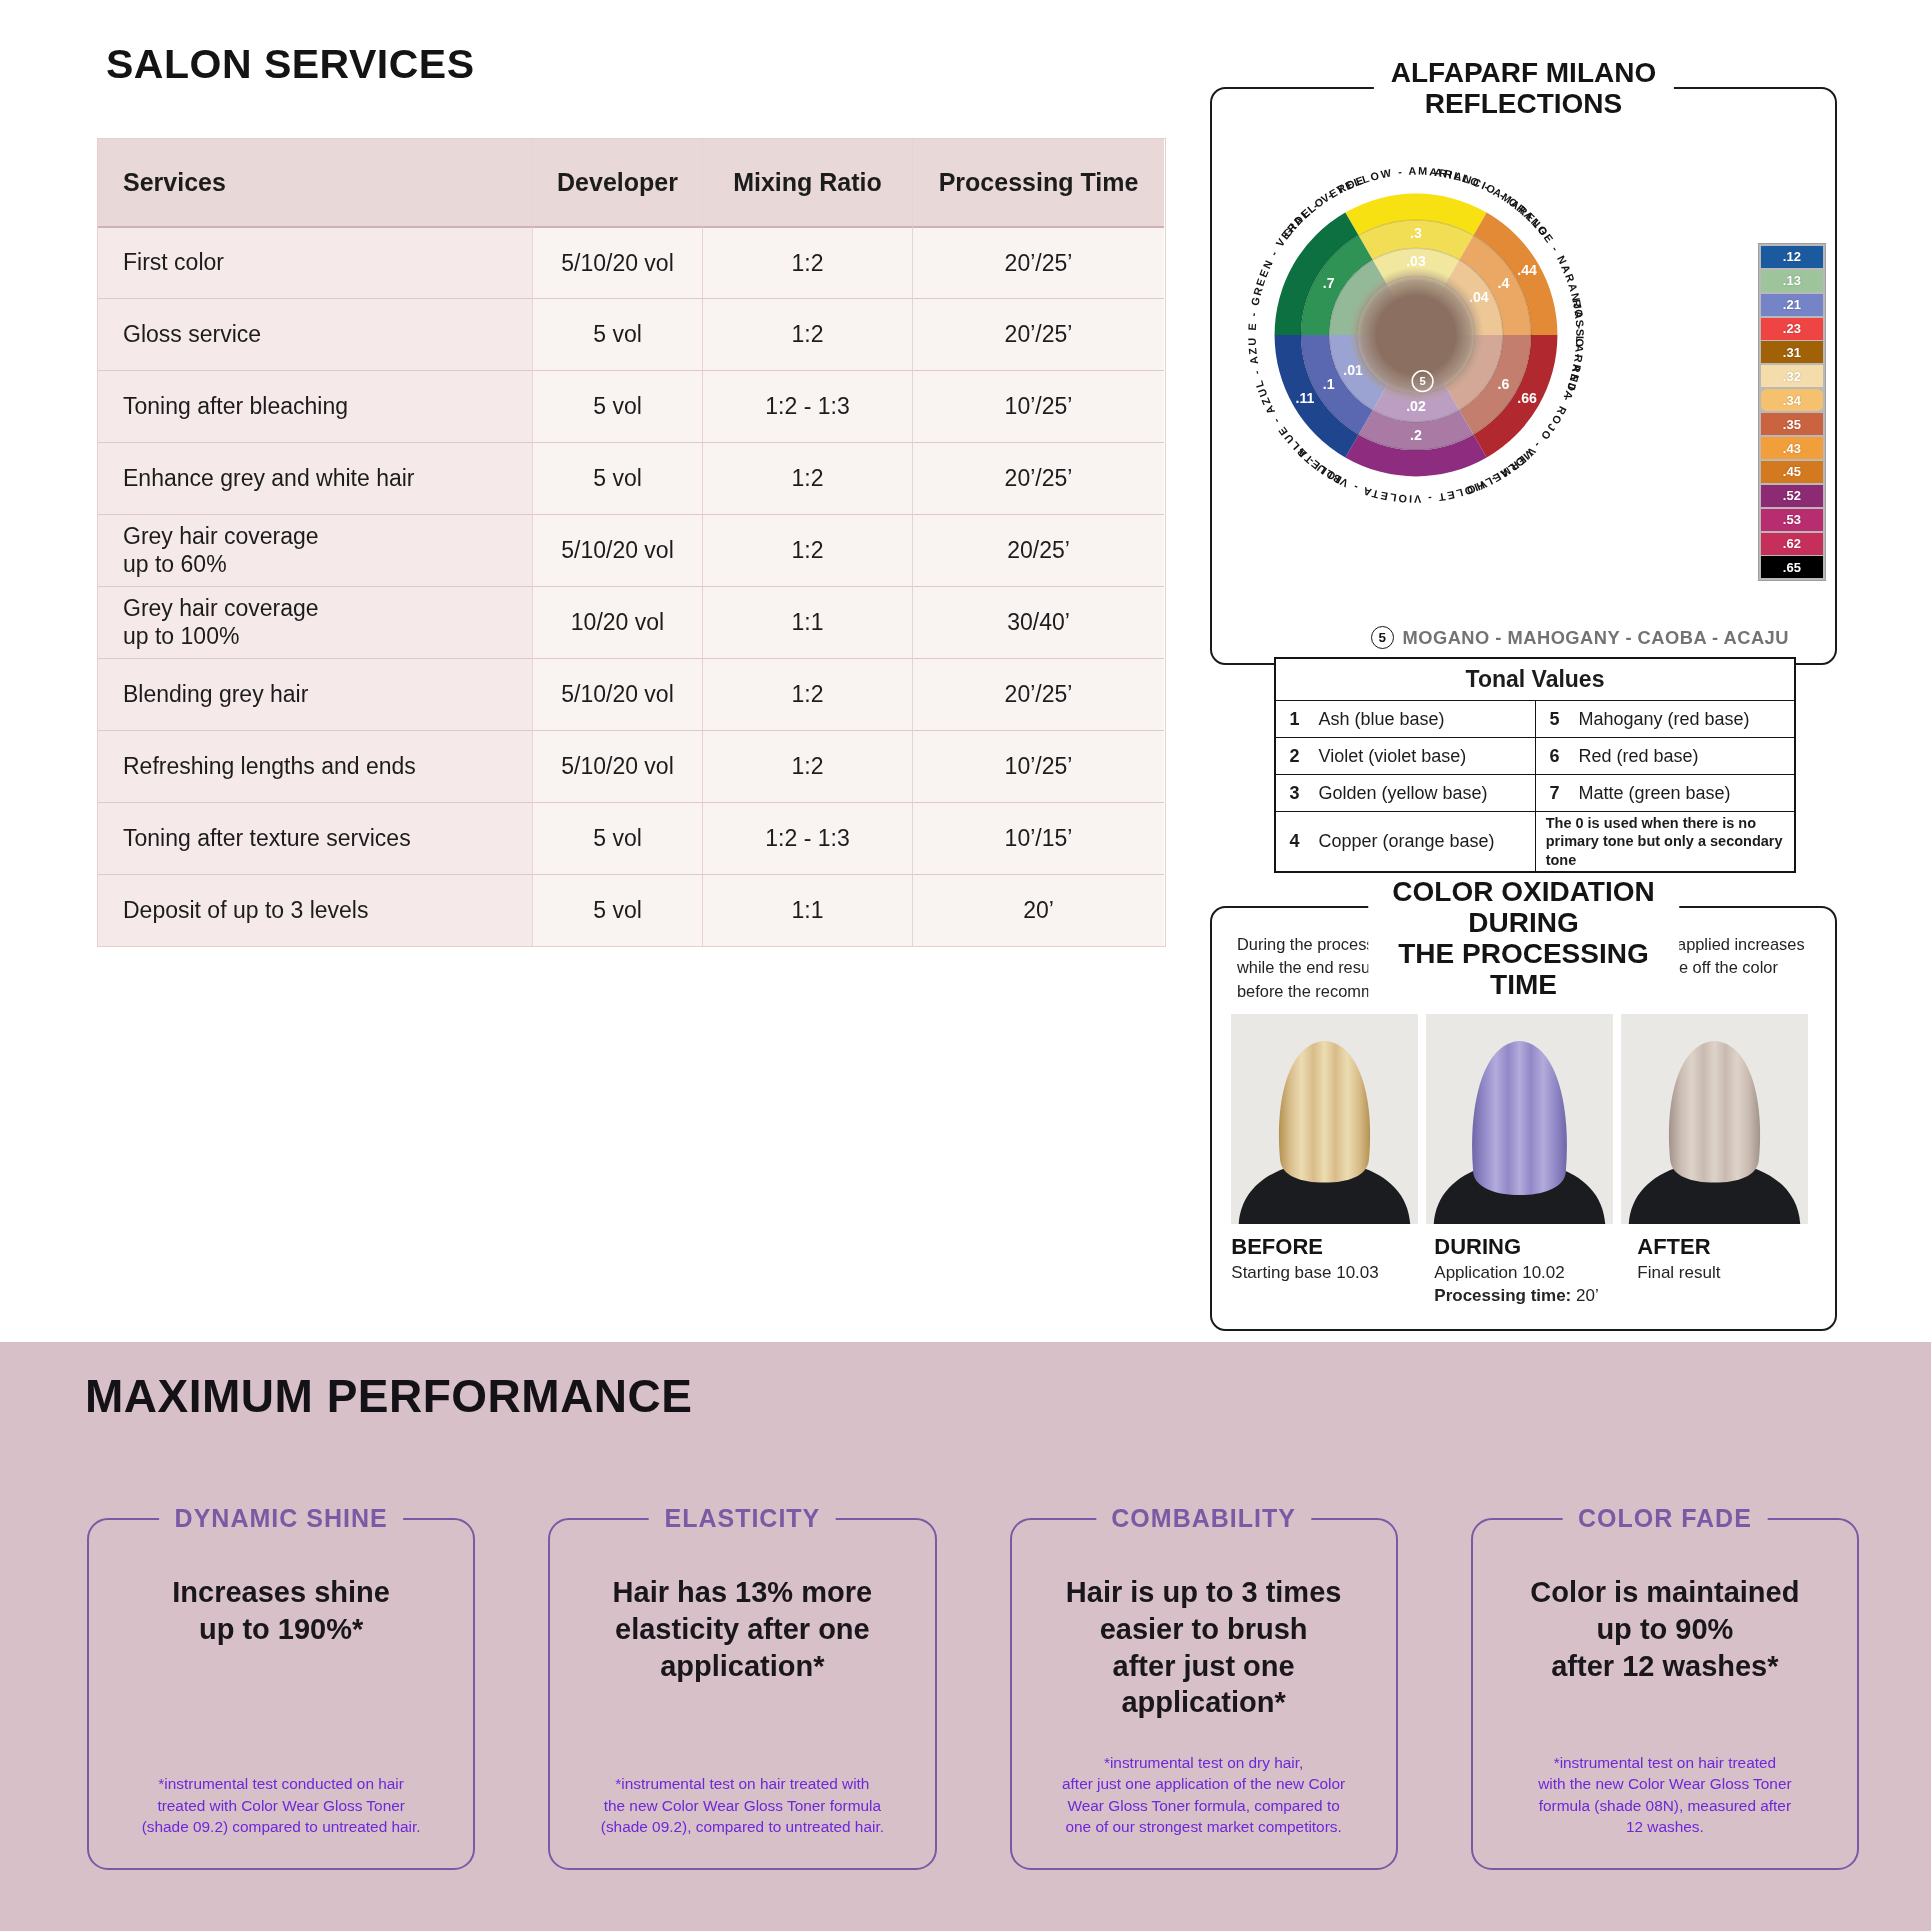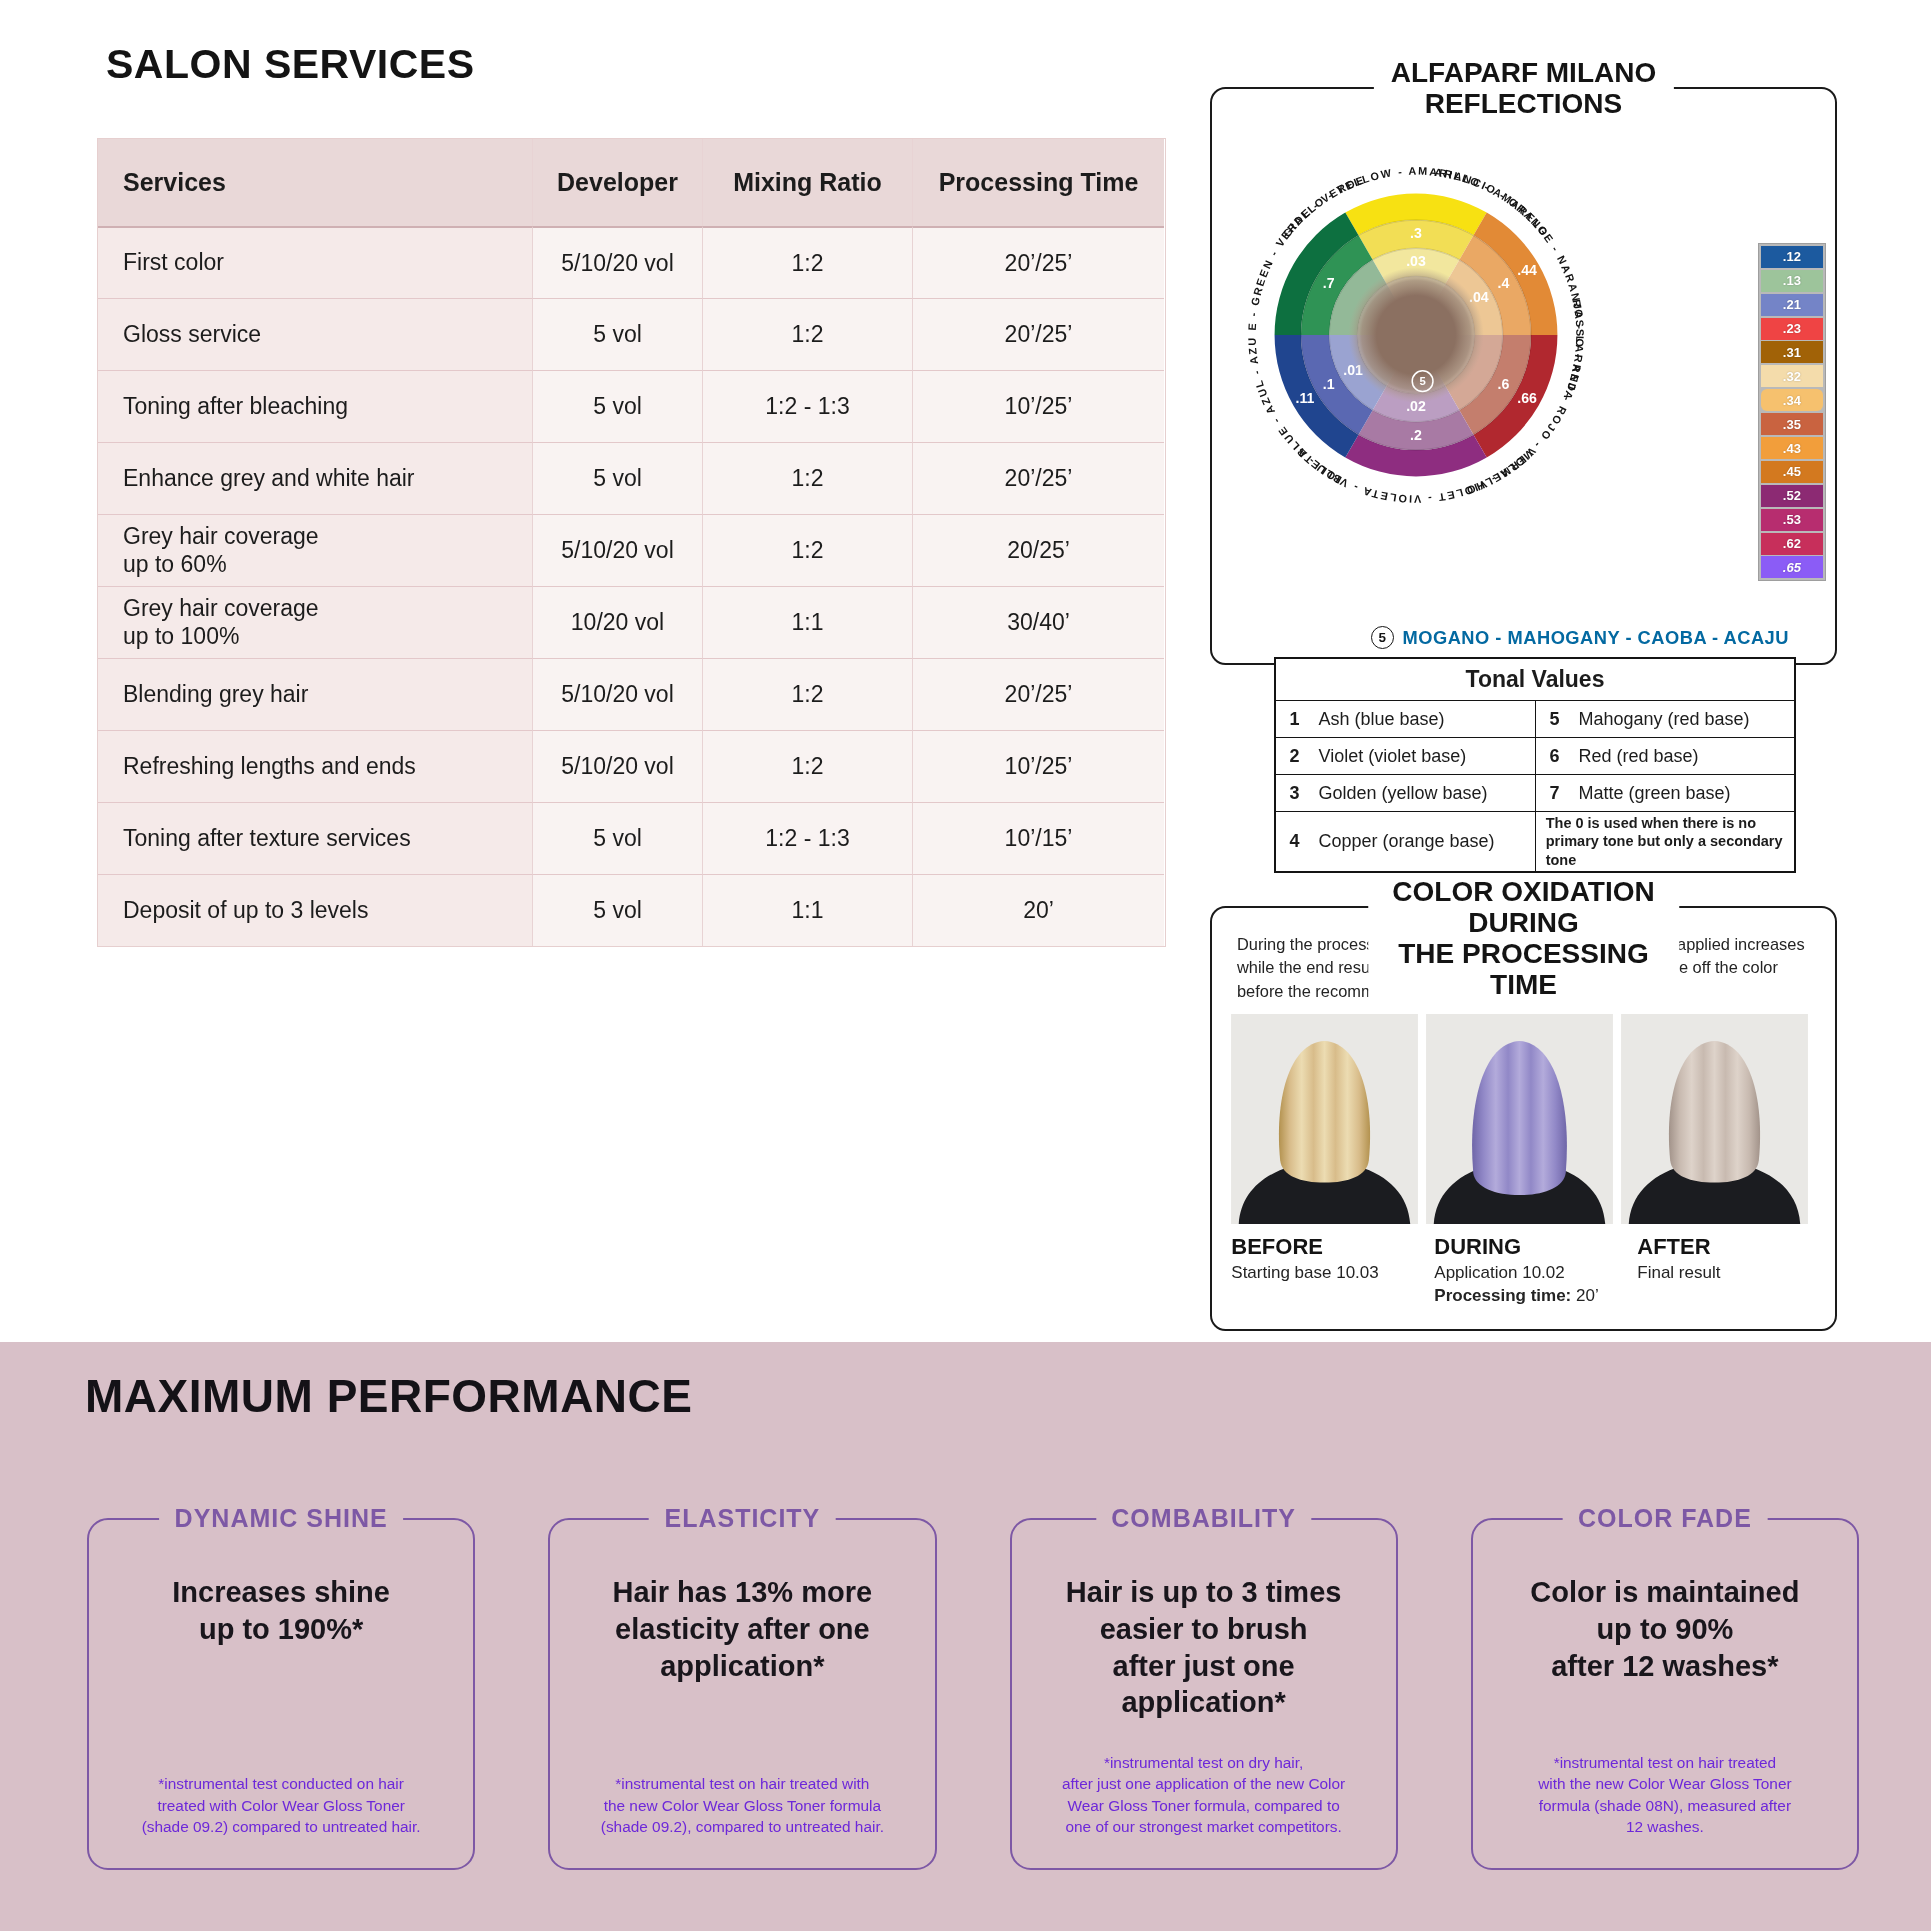--- a/index.html
+++ b/index.html
@@ -36,21 +36,21 @@
   .sep{fill:none;stroke:rgba(0,0,0,.12);stroke-width:1.5}
 
   .swatch-col{position:absolute;left:546px;top:154px;width:62px;background:#b9b9b9;
               border:1.9px solid #9e9e9e;display:flex;flex-direction:column;gap:1.9px;padding:1.9px}
   .swatch{height:22px;display:flex;align-items:center;justify-content:center;
           color:#fff;font-weight:700;font-size:13px;text-shadow:0 0 1.9px rgba(0,0,0,.25)}
 
   .wheel-legend{position:absolute;top:537px;right:46px;display:flex;align-items:center;gap:8.7px}
   .circle5{width:21px;height:21px;border:1.9px solid #141414;border-radius:50%;display:flex;
            align-items:center;justify-content:center;font-weight:700;font-size:13.5px;color:#141414}
-  .wheel-legend .txt{font-weight:700;font-size:18.3px;letter-spacing:0.5px;color:#0369a1}
+  .wheel-legend .txt{font-weight:700;font-size:18.3px;letter-spacing:0.5px;color:#737373}
 
   
   .tonal{position:absolute;left:1274px;top:657px;width:518px;background:#fff;
          border:2.9px solid #141414}
   .tonal-title{height:41px;display:flex;align-items:center;justify-content:center;
                font-weight:800;font-size:23px}
   .tonal-grid{display:grid;grid-template-columns:1fr 1fr;grid-template-rows:37px 37px 37px 60px}
   .tonal-grid>div{border-top:1.9px solid #141414;display:flex;align-items:center;font-size:18px}
   .tonal-grid>div:nth-child(even){border-left:1.9px solid #141414}
   .tn{font-weight:700;width:29px;margin-left:13.5px}
@@ -237,21 +237,21 @@
     <div class="swatch" style="background-color: #ef4444;">.23</div>
     <div class="swatch" style="background-color: #a16207;">.31</div>
     <div class="swatch" style="background-color: rgb(244, 220, 171);">.32</div>
     <div class="swatch" style="background-color: rgb(246, 193, 110); border-radius: 6px;">.34</div>
     <div class="swatch" style="background-color: rgb(201, 99, 64);">.35</div>
     <div class="swatch" style="background-color: rgb(242, 158, 59);">.43</div>
     <div class="swatch" style="background-color: rgb(211, 121, 31);">.45</div>
     <div class="swatch" style="background-color: rgb(140, 42, 115);">.52</div>
     <div class="swatch" style="background-color: rgb(183, 45, 111);">.53</div>
     <div class="swatch" style="background-color: rgb(199, 47, 91);">.62</div>
-    <div class="swatch" style="background-color: #8b5cf6; font-style: italic;">.65</div>
+    <div class="swatch" style="background-color: #000000;">.65</div>
   </div>
 
   <div class="wheel-legend">
     <span class="circle5">5</span>
     <span class="txt">MOGANO - MAHOGANY - CAOBA - ACAJU</span>
   </div>
 </div>
 
 <div class="tonal">
   <div class="tonal-title">Tonal Values</div>

